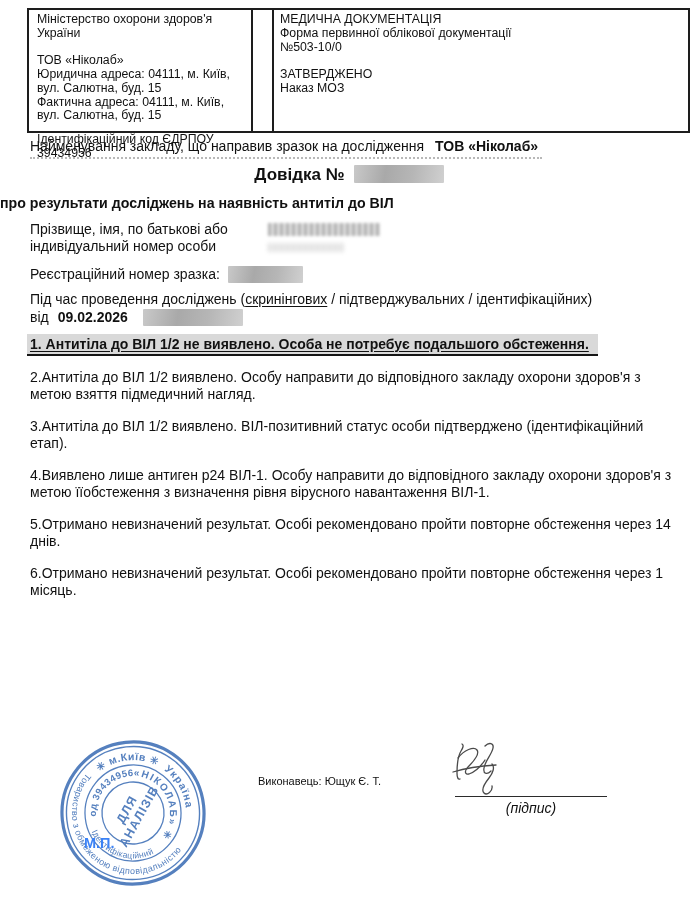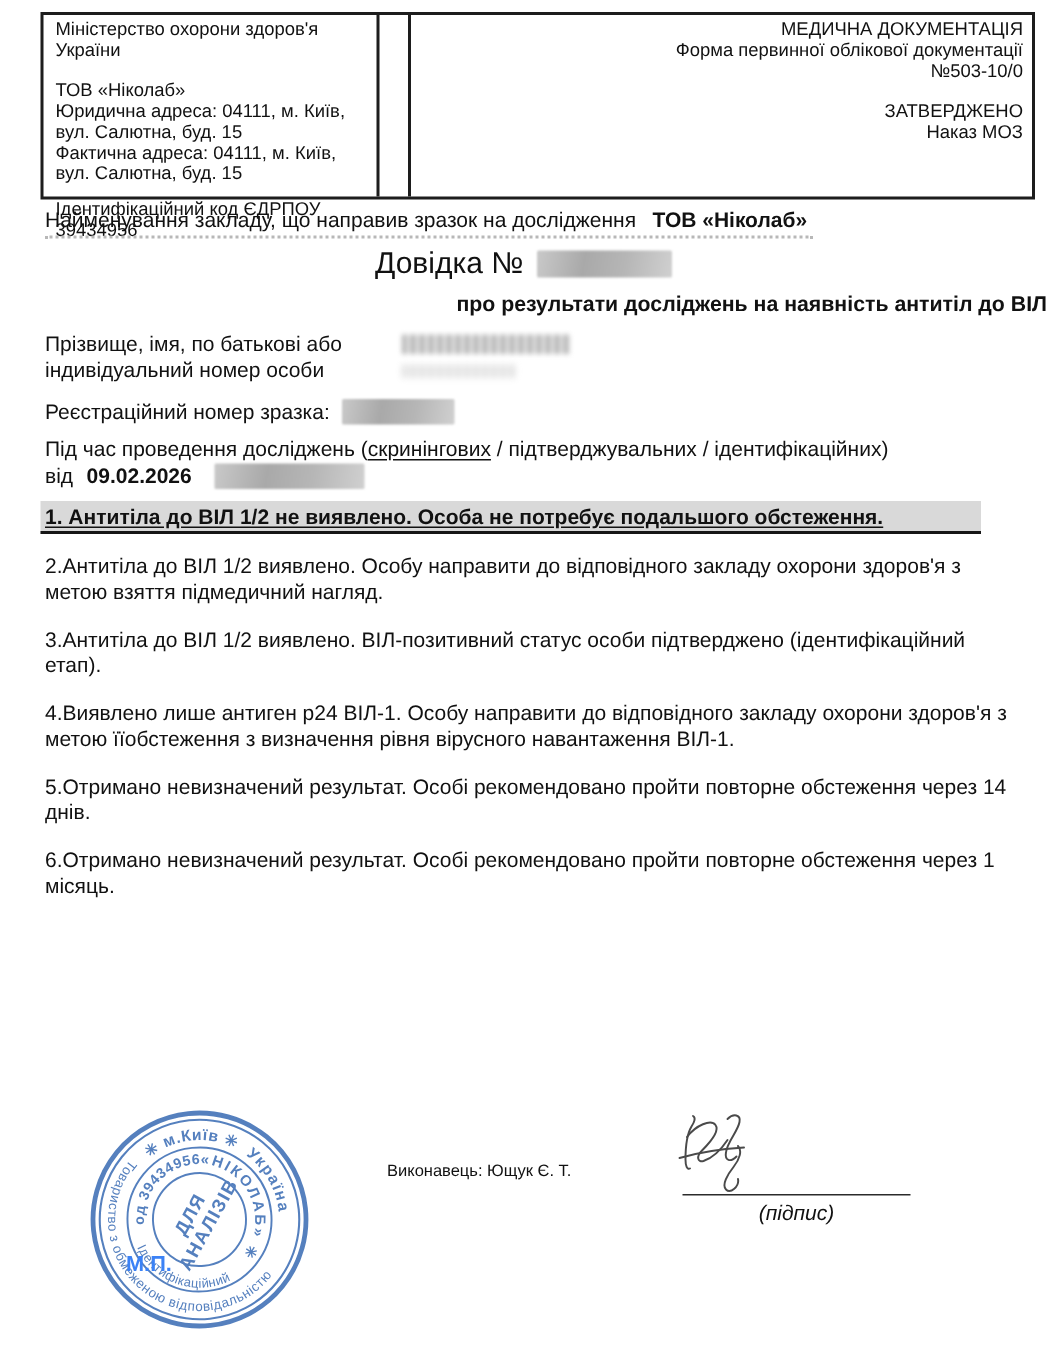--- a/index.html
+++ b/index.html
@@ -14,44 +14,44 @@
   }
   .cell-left {
     width:222px; box-sizing:border-box; padding:3px 6px 3px 8px;
     font-size:12.3px; line-height:13.9px;
   }
   .cell-mid {
     width:23px; box-sizing:border-box;
     border-left:2px solid #1d1d1d; border-right:2px solid #1d1d1d;
   }
   .cell-right {
-    flex:1; box-sizing:border-box; padding:3px 6px; text-align:right;
+    flex:1; box-sizing:border-box; padding:3px 6px; text-align:left;
     font-size:12.3px; line-height:13.9px;
   }
   .gap-sm { margin-top:13px; }
   .gap-xs { margin-top:10px; }
   
   .facility { position:absolute; left:30px; top:138px; font-size:14px; white-space:nowrap; }
   .facility b { margin-left:11px; }
   .dotted-line { position:absolute; left:30px; top:157px; width:512px; height:0;
     border-bottom:2px dotted #b8b8b8; }
   .title-row { position:absolute; left:0; top:165px; width:698px; text-align:center;
-    font-size:20px; font-weight:normal; }
+    font-size:17px; font-weight:bold; }
   .title-row .redact { width:90px; height:18px; vertical-align:-3px; margin-left:9px; }
-  .subtitle { position:absolute; left:0; top:195px; width:698px; text-align:right;
+  .subtitle { position:absolute; left:0; top:195px; width:698px; text-align:left;
     font-size:14.2px; font-weight:bold; }
   .person { position:absolute; left:30px; top:221px; width:640px; font-size:14px; line-height:17px; }
   .sample { position:absolute; left:30px; top:266px; font-size:14px; }
   .sample .redact { width:75px; height:17px; vertical-align:-4px; margin-left:8px; }
   .research { position:absolute; left:30px; top:291px; width:648px; font-size:14px; line-height:17.5px; }
   .research u { text-underline-offset:2px; }
   .research b { margin-left:9px; }
   .research .redact { width:100px; height:17px; vertical-align:-4px; margin-left:15px; }
   .highlight {
-    position:absolute; left:27px; top:334px; width:627px; box-sizing:border-box;
+    position:absolute; left:27px; top:334px; width:571px; box-sizing:border-box;
     background:#d9d9d9; border-bottom:2px solid #161616;
     font-size:14px; font-weight:bold; padding:2px 2px 2px 3px;
   }
   .highlight span { text-decoration:underline; text-underline-offset:2px; }
   .items { position:absolute; left:30px; top:369px; width:642px; font-size:14px; line-height:17px; }
   .items p { margin:0 0 15px 0; }
   
   .redact {
     display:inline-block; border-radius:1px;
     background:linear-gradient(100deg,#c9c9c9,#a9a9a9 35%,#b6b6b6 65%,#d0d0d0);

